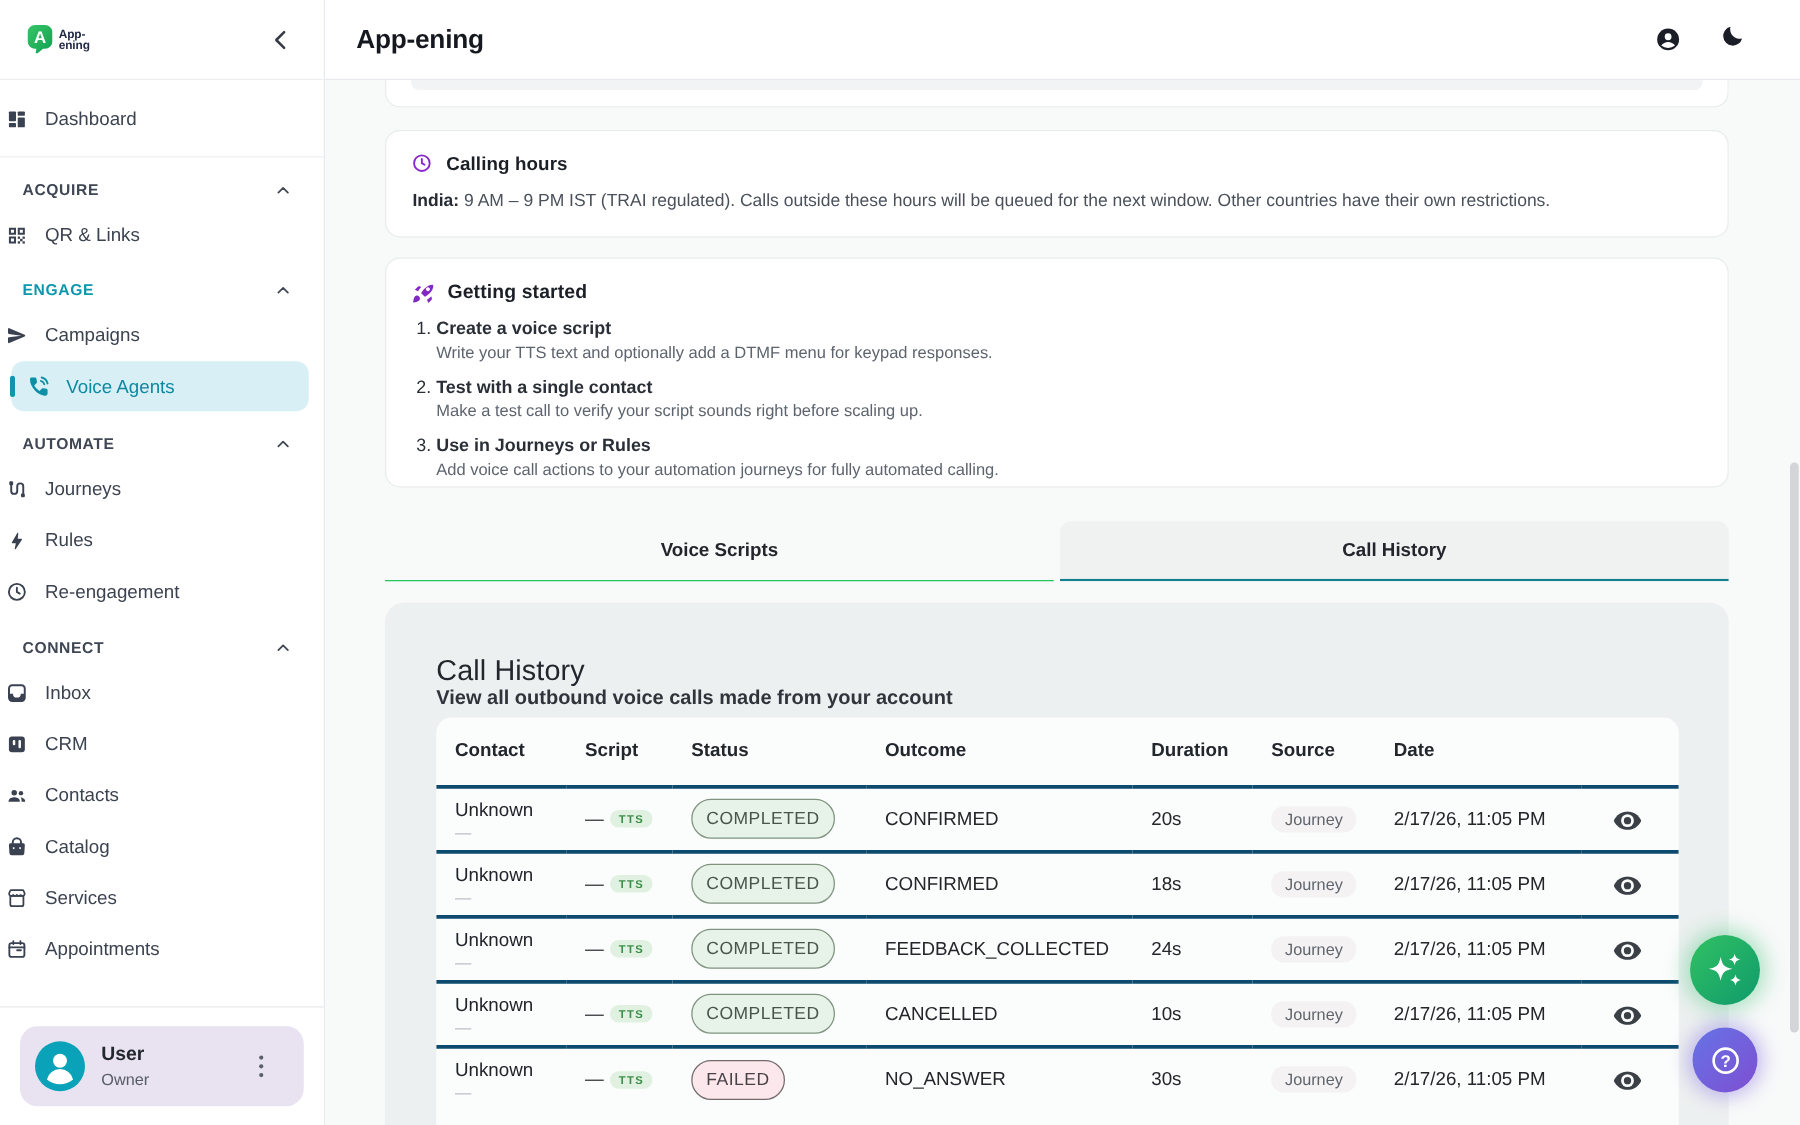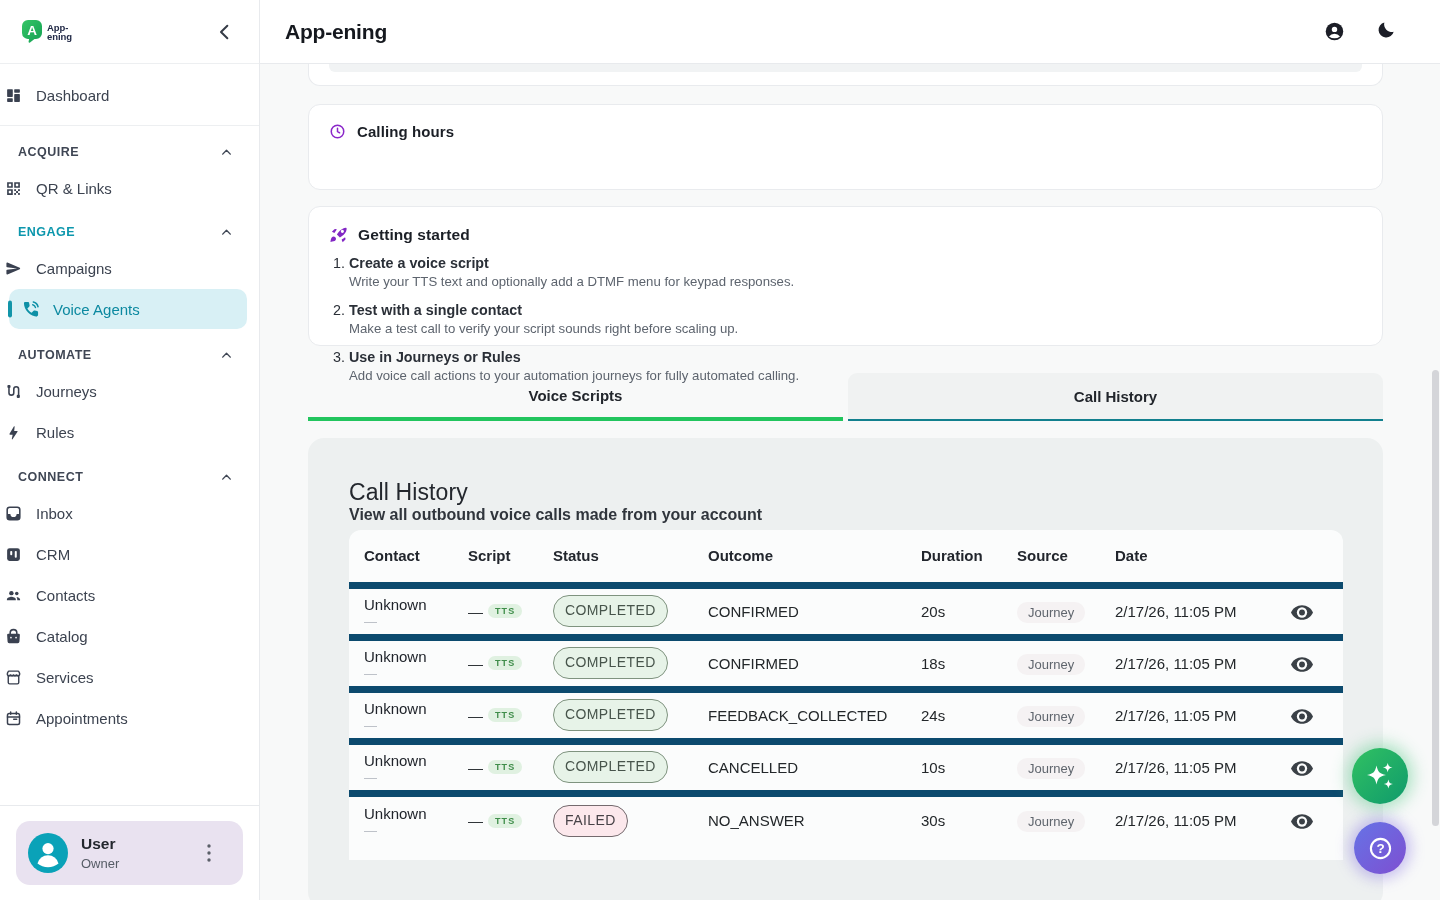--- a/index.html
+++ b/index.html
@@ -50,49 +50,49 @@
 
 .main { position:fixed; left:260px; top:64px; right:0; bottom:0; background:#f8f9f9;
   overflow:hidden; }
 .content { margin-left:48px; width:1075px; }
 .cardcut { height:22px; background:#fff; border:1px solid #e9ebee; border-top:none;
   border-radius:0 0 12px 12px; position:relative; }
 .cardcut::before { content:""; position:absolute; left:20px; right:20px; top:0;
   height:8px; background:#f1f3f4; border-radius:0 0 6px 6px; }
 .card { background:#fff; border:1px solid #e9ebee; border-radius:12px; }
 .ch { margin-top:18px; height:86px; padding:18px 22px 0 21px; }
-.chhead { display:flex; align-items:center; }
+.chhead { display:flex; }
 .chhead svg { margin-right:12px; flex:none; }
 .gs .chhead svg { margin-right:9px; }
 .chhead span { font-size:15px; font-weight:700; color:#1b1f26; letter-spacing:0.1px; }
 .chbody { margin-top:12px; font-size:14px; color:#4a515b; }
 .chbody b { color:#262b33; }
-.gs { margin-top:16px; height:140px; padding:18px 24px 0 21px; }
+.gs { margin-top:16px; height:184px; padding:18px 24px 0 21px; }
 .gs ol { margin:10px 0 0 0; padding-left:19px; color:#2a2f37; }
 .gs li { margin-bottom:10px; font-size:14.3px; line-height:18.5px; }
 .gs li b { color:#2a2f37;text-align:center; }
 .gs li div { color:#5d646e; font-size:13.2px; }
 
 .tabs { margin-top:27px; height:48px; display:flex; }
 .tab { width:536px; display:flex; align-items:center; justify-content:center;
-  font-size:15px; font-weight:600; color:#22262c; border-bottom:4px solid #22c55e; }
+  font-size:15px; font-weight:600; color:#22262c; border-bottom:1px solid #22c55e; }
 .tabgap { width:5px; }
 .tab.active { background:#f0f2f2; border-radius:9px 9px 0 0;
   border-bottom:2.5px solid #12808e; }
 
 .panel { margin-top:17px; height:470px; background:#edf0f0; border-radius:16px;
   padding:41px 40px 0 41px; }
 .ptitle { font-size:23px; font-weight:400; color:#23272d; letter-spacing:0.1px; }
 .psub { font-size:16px; font-weight:700; color:#30353c; margin-top:0; }
 .twrap { margin-top:6px; background:#fbfcfc; border-radius:12px 12px 0 0;
   height:330px; overflow:hidden; }
 table { width:100%; border-collapse:collapse; table-layout:fixed; }
 th { font-size:15px; font-weight:600; color:#22262d; text-align:left;
   padding:0 0 0 15px; height:55px; vertical-align:middle; }
-td { height:52px; border-top:7px solid #0c4a6e; padding-left:15px; font-size:15px;
+td { height:52px; border-top:3px solid #0c4a6e; padding-left:15px; font-size:15px;
   color:#23272a; vertical-align:middle; }
 .unk { font-size:15px; color:#20242b; }
 .unkd { font-size:13px; color:#b6bbc2; line-height:10px; margin-top:4px; }
 .scell { display:flex; align-items:center; }
 .sdash { color:#303539; margin-right:5px; }
 .tts { background:#e0f1e1; color:#3f8d4a; font-size:9px; font-weight:700;
   letter-spacing:1.1px; padding:2.5px 7px 2px; border-radius:8px; }
 .badge { display:inline-block; border-radius:16px; padding:0 11px; line-height:29.5px;
   font-size:14px; letter-spacing:0.4px; }
 .b-ok { background:#e7f3e8; border:1.3px solid #7f937f; color:#47544b; }
@@ -174,20 +174,24 @@
           </svg>
         </span></div>
     <div class="item"><svg viewBox="0 0 24 24" fill="none" stroke="#3a4150" stroke-width="2.2">
           <rect x="3.4" y="2.8" width="4.4" height="4.4" rx="1.4" fill="#3a4150" stroke="none"></rect>
           <rect x="16.6" y="16.6" width="4.4" height="4.4" rx="1.4" fill="#3a4150" stroke="none"></rect>
           <path d="M5.6 6.5v7.2a3.4 3.4 0 006.8 0V8.6a3.4 3.4 0 016.8 0V17" stroke-linecap="round"></path>
         </svg>Journeys</div>
     <div class="item"><svg viewBox="0 0 24 24" fill="#3a4150">
           <path d="M10.6 21.6c-.4.4-1.1.06-1-.5l1.2-6.1H7c-.6 0-.9-.6-.6-1.1l6.1-10.4c.3-.55 1.15-.3 1.1.33L13 10h4.1c.56 0 .88.62.55 1.07z"></path>
         </svg>Rules</div>
+    <div class="item"><svg viewBox="0 0 24 24" fill="none" stroke="#3a4150" stroke-width="2.1">
+          <circle cx="12" cy="12" r="9"></circle>
+          <path d="M12 7.2V12l3.2 2" stroke-linecap="round"></path>
+        </svg>Re-engagement</div>
     <div class="sect" style="margin-top:9px;">CONNECT<span class="chev">
           <svg width="13" height="13" viewBox="0 0 24 24" fill="none" stroke="#3f4654" stroke-width="2.6" stroke-linecap="round" stroke-linejoin="round">
             <path d="M5 15l7-7 7 7"></path>
           </svg>
         </span></div>
     <div class="item"><svg viewBox="0 0 24 24">
           <rect x="3.1" y="3.1" width="17.8" height="17.8" rx="3.6" fill="none" stroke="#3a4150" stroke-width="2.2"></rect>
           <path d="M3.5 12.6h4.1a4.4 4.4 0 008.8 0h4.1v5.4a2.5 2.5 0 01-2.5 2.5H6a2.5 2.5 0 01-2.5-2.5z" fill="#3a4150"></path>
         </svg>Inbox</div>
     <div class="item"><svg viewBox="0 0 24 24">
@@ -253,20 +257,21 @@
   <div class="content">
     <div class="cardcut"></div>
     <div class="card ch">
       <div class="chhead">
         <svg width="15" height="15" viewBox="0 0 24 24" fill="none" stroke="#8a27c9" stroke-width="2.4">
             <circle cx="12" cy="12" r="10"></circle>
             <path d="M12 6.6V12l3.4 2.1" stroke-linecap="round"></path>
           </svg>
         <span>Calling hours</span>
       </div>
+      <div class="chbody"><b>India:</b> 9 AM – 9 PM IST (TRAI regulated). Calls outside these hours will be queued for the next window. Other countries have their own restrictions.</div>
     </div>
     <div class="card gs">
       <div class="chhead">
         <svg width="19" height="19" viewBox="0 0 24 24" fill="#8227c4">
             <path d="m5.65 10.025-3.3-1.4 2.85-2.85q.5-.5 1.2-.625t1.35.125l1.05.45q-.9 1.05-1.712 2.125T5.65 10.025Zm3.1 2.125q.725-1.4 1.738-2.725T12.7 7.05q1.725-1.725 3.863-2.687t4.362-.663q.3 2.225-.65 4.363T17.6 11.95q-1.05 1.05-2.375 2.063T12.5 15.75l-3.75-3.6Zm5.45-2.725q.575.575 1.413.575t1.412-.575q.575-.575.575-1.412t-.575-1.413q-.575-.575-1.412-.575t-1.413.575q-.575.575-.575 1.413t.575 1.412Zm.45 9.275q1.075-.725 2.15-1.525t2.125-1.7l.45 1.05q.25.65.125 1.35t-.625 1.2l-2.85 2.85-1.375-3.225ZM2.425 15.35q.875-.875 2.125-.887t2.125.862q.875.875.875 2.125t-.875 2.125q-.625.625-2.087 1.075t-4.038.8q.35-2.575.8-4.025t1.075-2.075Z"></path>
           </svg>
         <span style="font-size:15.5px;">Getting started</span>
       </div>
       <ol>
         <li><b>Create a voice script</b><div>Write your TTS text and optionally add a DTMF menu for keypad responses.</div></li>

